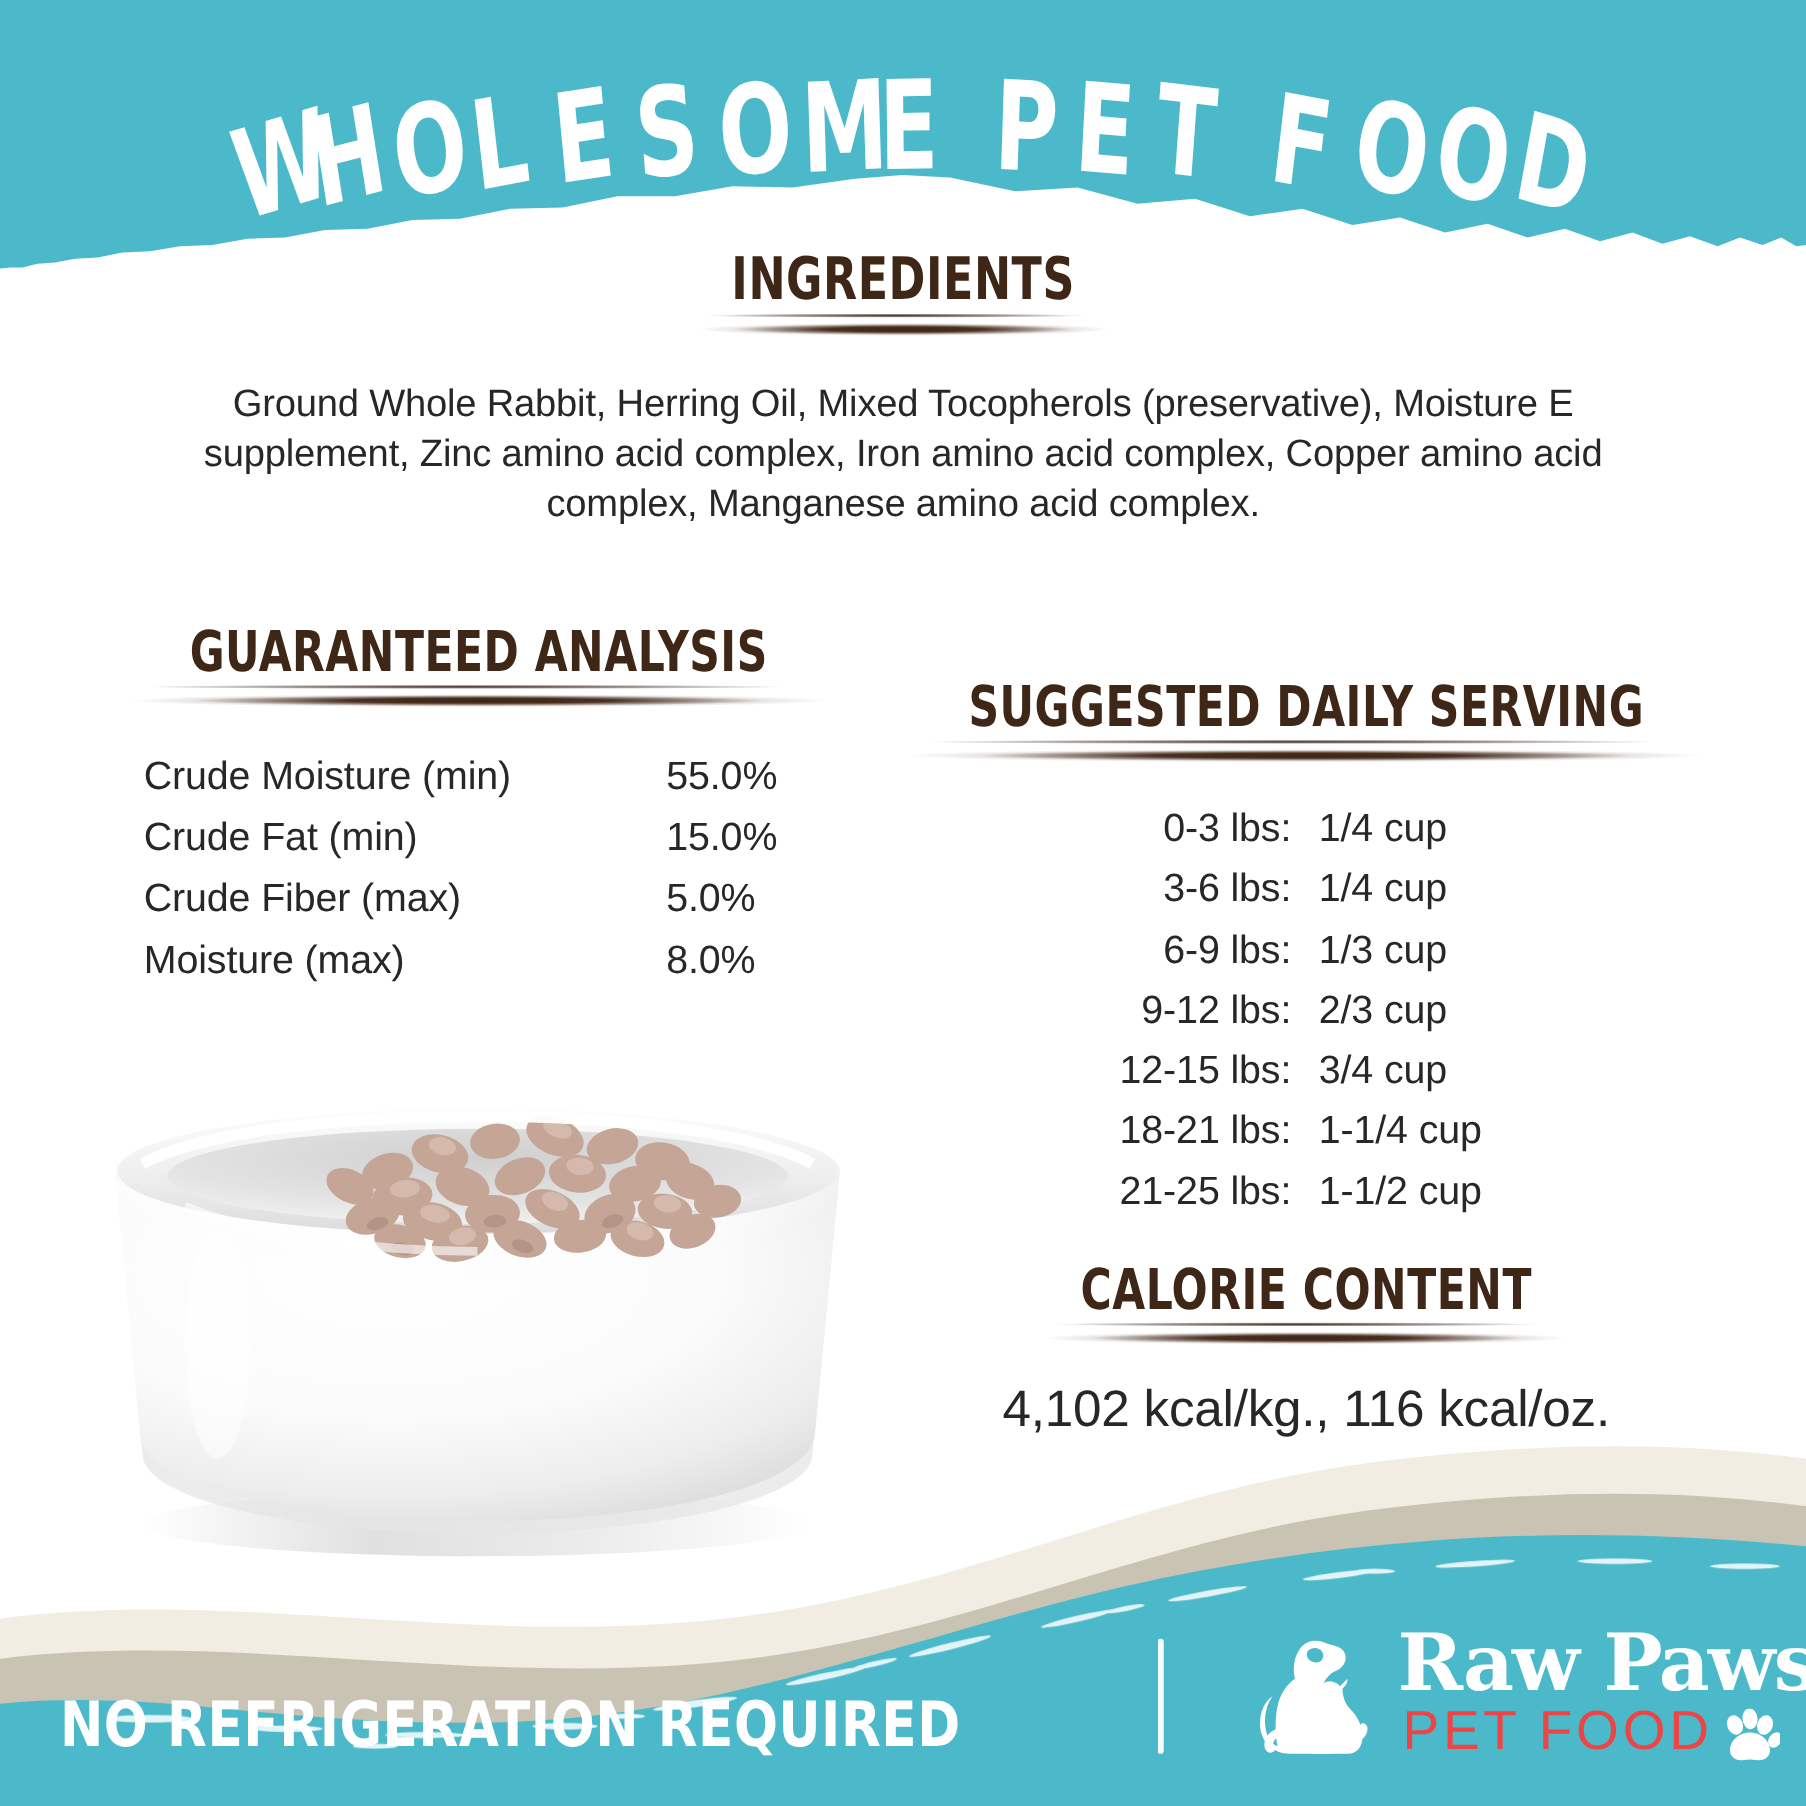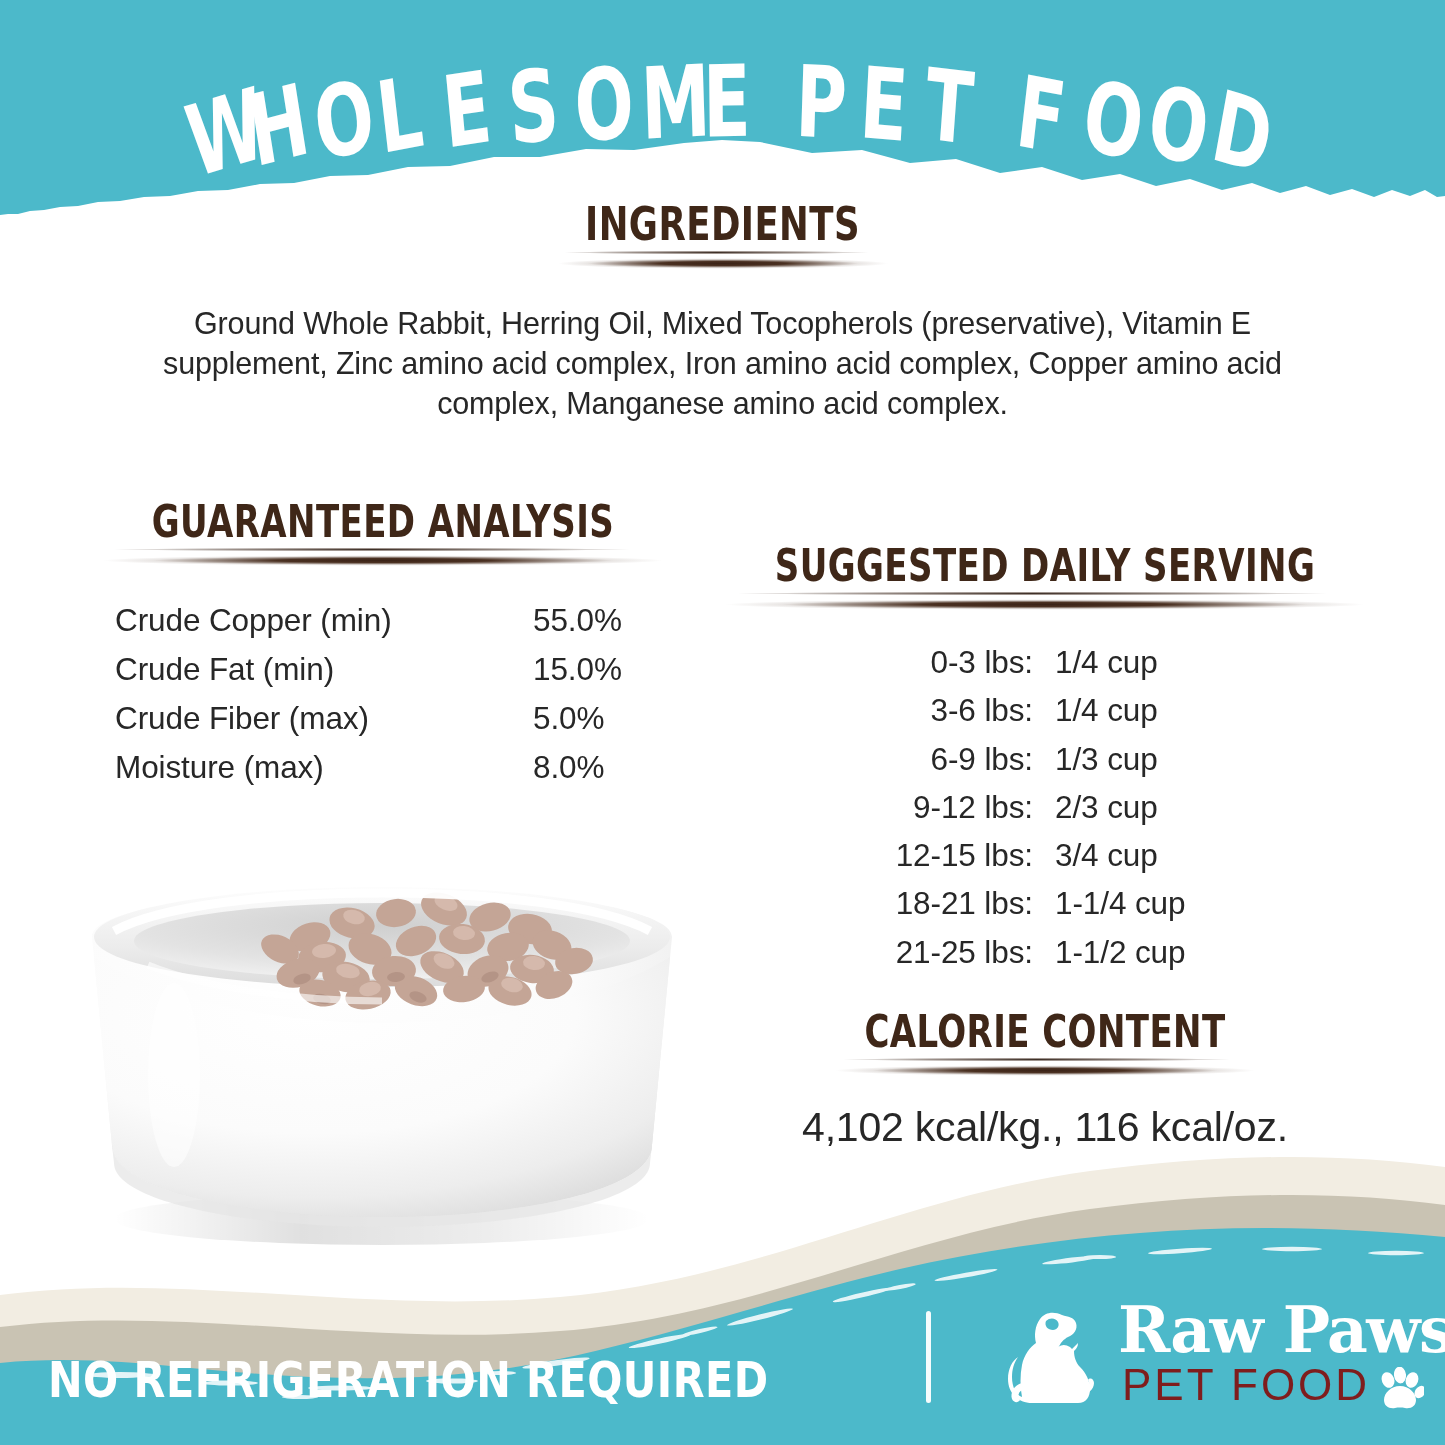--- a/index.html
+++ b/index.html
@@ -179,21 +179,21 @@
     color:#ffffff;
     font-family:"DejaVu Serif","Liberation Serif",serif;
     font-weight:bold;
     font-size:63px;
     line-height:66px;
     letter-spacing:-1.5px;
     white-space:nowrap;
   }
   #logo-petfood {
     position:absolute; left:122px; top:66px;
-    color:#7f1d1d;
+    color:#ef4444;
     font-family:"Liberation Sans","DejaVu Sans",sans-serif;
     font-weight:300;
     font-size:44px;
     line-height:48px;
     letter-spacing:3px;
     white-space:nowrap;
   }
   #logo-paw { position:absolute; left:378px; top:72px; width:46px; height:44px; }
 </style>
 </head>
@@ -229,29 +229,29 @@
       <span class="arch-letter" style="left: 914.5px; top: 31.0865px; transform: scaleX(0.78) rotate(5.35294deg);">T</span>
       <span class="arch-letter" style="left: 1004.5px; top: 38.5606px; transform: scaleX(0.78) rotate(8.41176deg);">F</span>
       <span class="arch-letter" style="left: 1068.5px; top: 43.5433px; transform: scaleX(0.78) rotate(9.94118deg);">O</span>
       <span class="arch-letter" style="left: 1132.5px; top: 49.3564px; transform: scaleX(0.78) rotate(11.4706deg);">O</span>
       <span class="arch-letter" style="left: 1196.5px; top: 56px; transform: scaleX(0.78) rotate(13deg);">D</span>
     </div>
 
   <div id="ingredients-block">
     <div class="sec-head" id="ingredients-head">INGREDIENTS</div>
     <div class="brush" id="ingredients-brush"></div>
-    <div id="ingredients-text">Ground Whole Rabbit, Herring Oil, Mixed Tocopherols (preservative), Vitamin E supplement, Zinc amino acid complex, Iron amino acid complex, Copper amino acid complex, Manganese amino acid complex.</div>
+    <div id="ingredients-text">Ground Whole Rabbit, Herring Oil, Mixed Tocopherols (preservative), Moisture E supplement, Zinc amino acid complex, Iron amino acid complex, Copper amino acid complex, Manganese amino acid complex.</div>
   </div>
 
   <div id="ga-block">
     <div class="sec-head" id="ga-head">GUARANTEED ANALYSIS</div>
     <div class="brush" id="ga-brush"></div>
     <div id="ga-rows">
         <div class="ga-row">
-          <span class="ga-label">Crude Copper (min)</span>
+          <span class="ga-label">Crude Moisture (min)</span>
           <span class="ga-value">55.0%</span>
         </div>
         <div class="ga-row">
           <span class="ga-label">Crude Fat (min)</span>
           <span class="ga-value">15.0%</span>
         </div>
         <div class="ga-row">
           <span class="ga-label">Crude Fiber (max)</span>
           <span class="ga-value">5.0%</span>
         </div>

